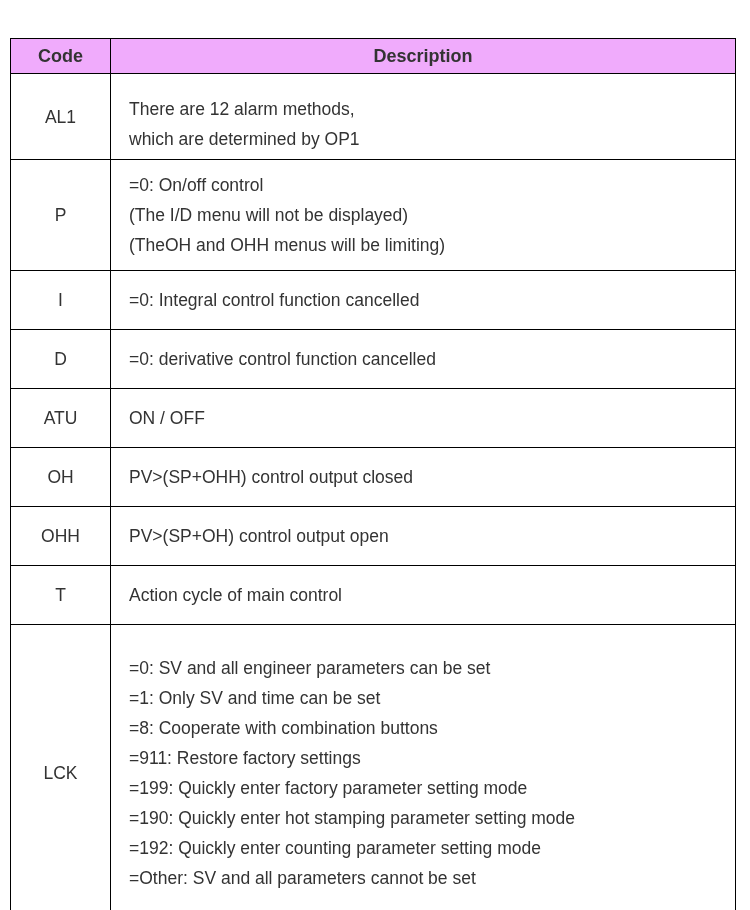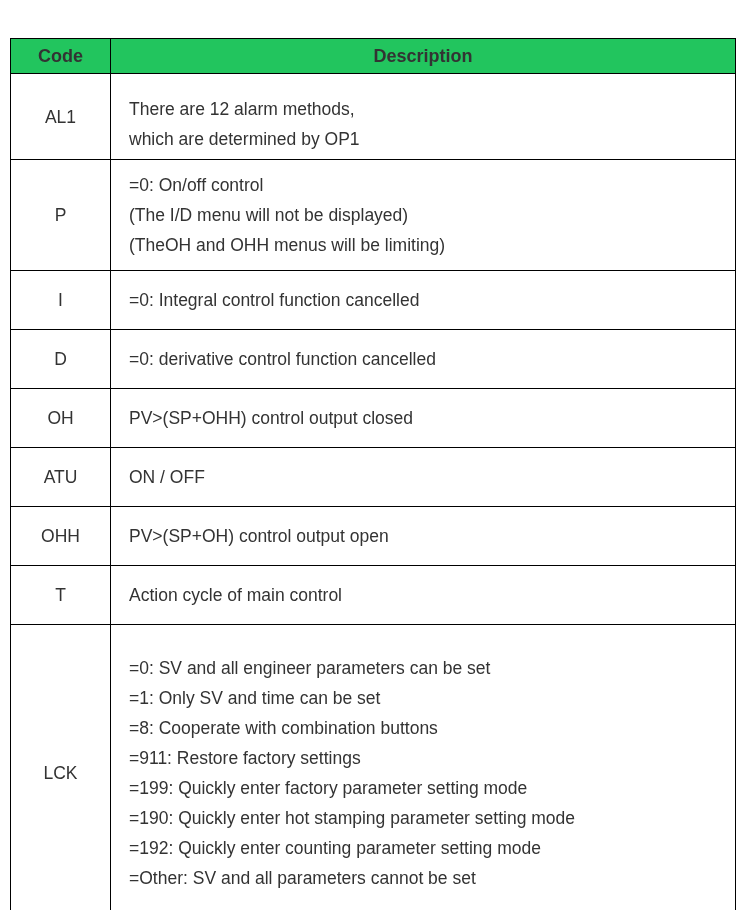--- a/index.html
+++ b/index.html
@@ -23,21 +23,21 @@
     table-layout: fixed;
   }
   table.param-table th,
   table.param-table td {
     border: 1.5px solid #000000;
     font-size: 17.5px;
     line-height: 30px;
     vertical-align: middle;
   }
   table.param-table th {
-    background: #22c55e;
+    background: #f0abfc;
     font-weight: 600;
     padding: 2px 4px;
     text-align: center;
     font-size: 18px;
   }
   col.code-col { width: 100px; }
   td.code-cell {
     text-align: center;
     padding: 14px 4px;
     font-size: 18px;
@@ -80,26 +80,26 @@
       </tr>
       <tr>
         <td class="code-cell">I</td>
         <td class="desc-cell">=0: Integral control function cancelled</td>
       </tr>
       <tr>
         <td class="code-cell">D</td>
         <td class="desc-cell">=0: derivative control function cancelled</td>
       </tr>
       <tr>
+        <td class="code-cell">ATU</td>
+        <td class="desc-cell">ON / OFF</td>
+      </tr>
+      <tr>
         <td class="code-cell">OH</td>
         <td class="desc-cell">PV&gt;(SP+OHH) control output closed</td>
-      </tr>
-      <tr>
-        <td class="code-cell">ATU</td>
-        <td class="desc-cell">ON / OFF</td>
       </tr>
       <tr>
         <td class="code-cell">OHH</td>
         <td class="desc-cell">PV&gt;(SP+OH) control output open</td>
       </tr>
       <tr>
         <td class="code-cell">T</td>
         <td class="desc-cell">Action cycle of main control</td>
       </tr>
       <tr class="pad-lg">

